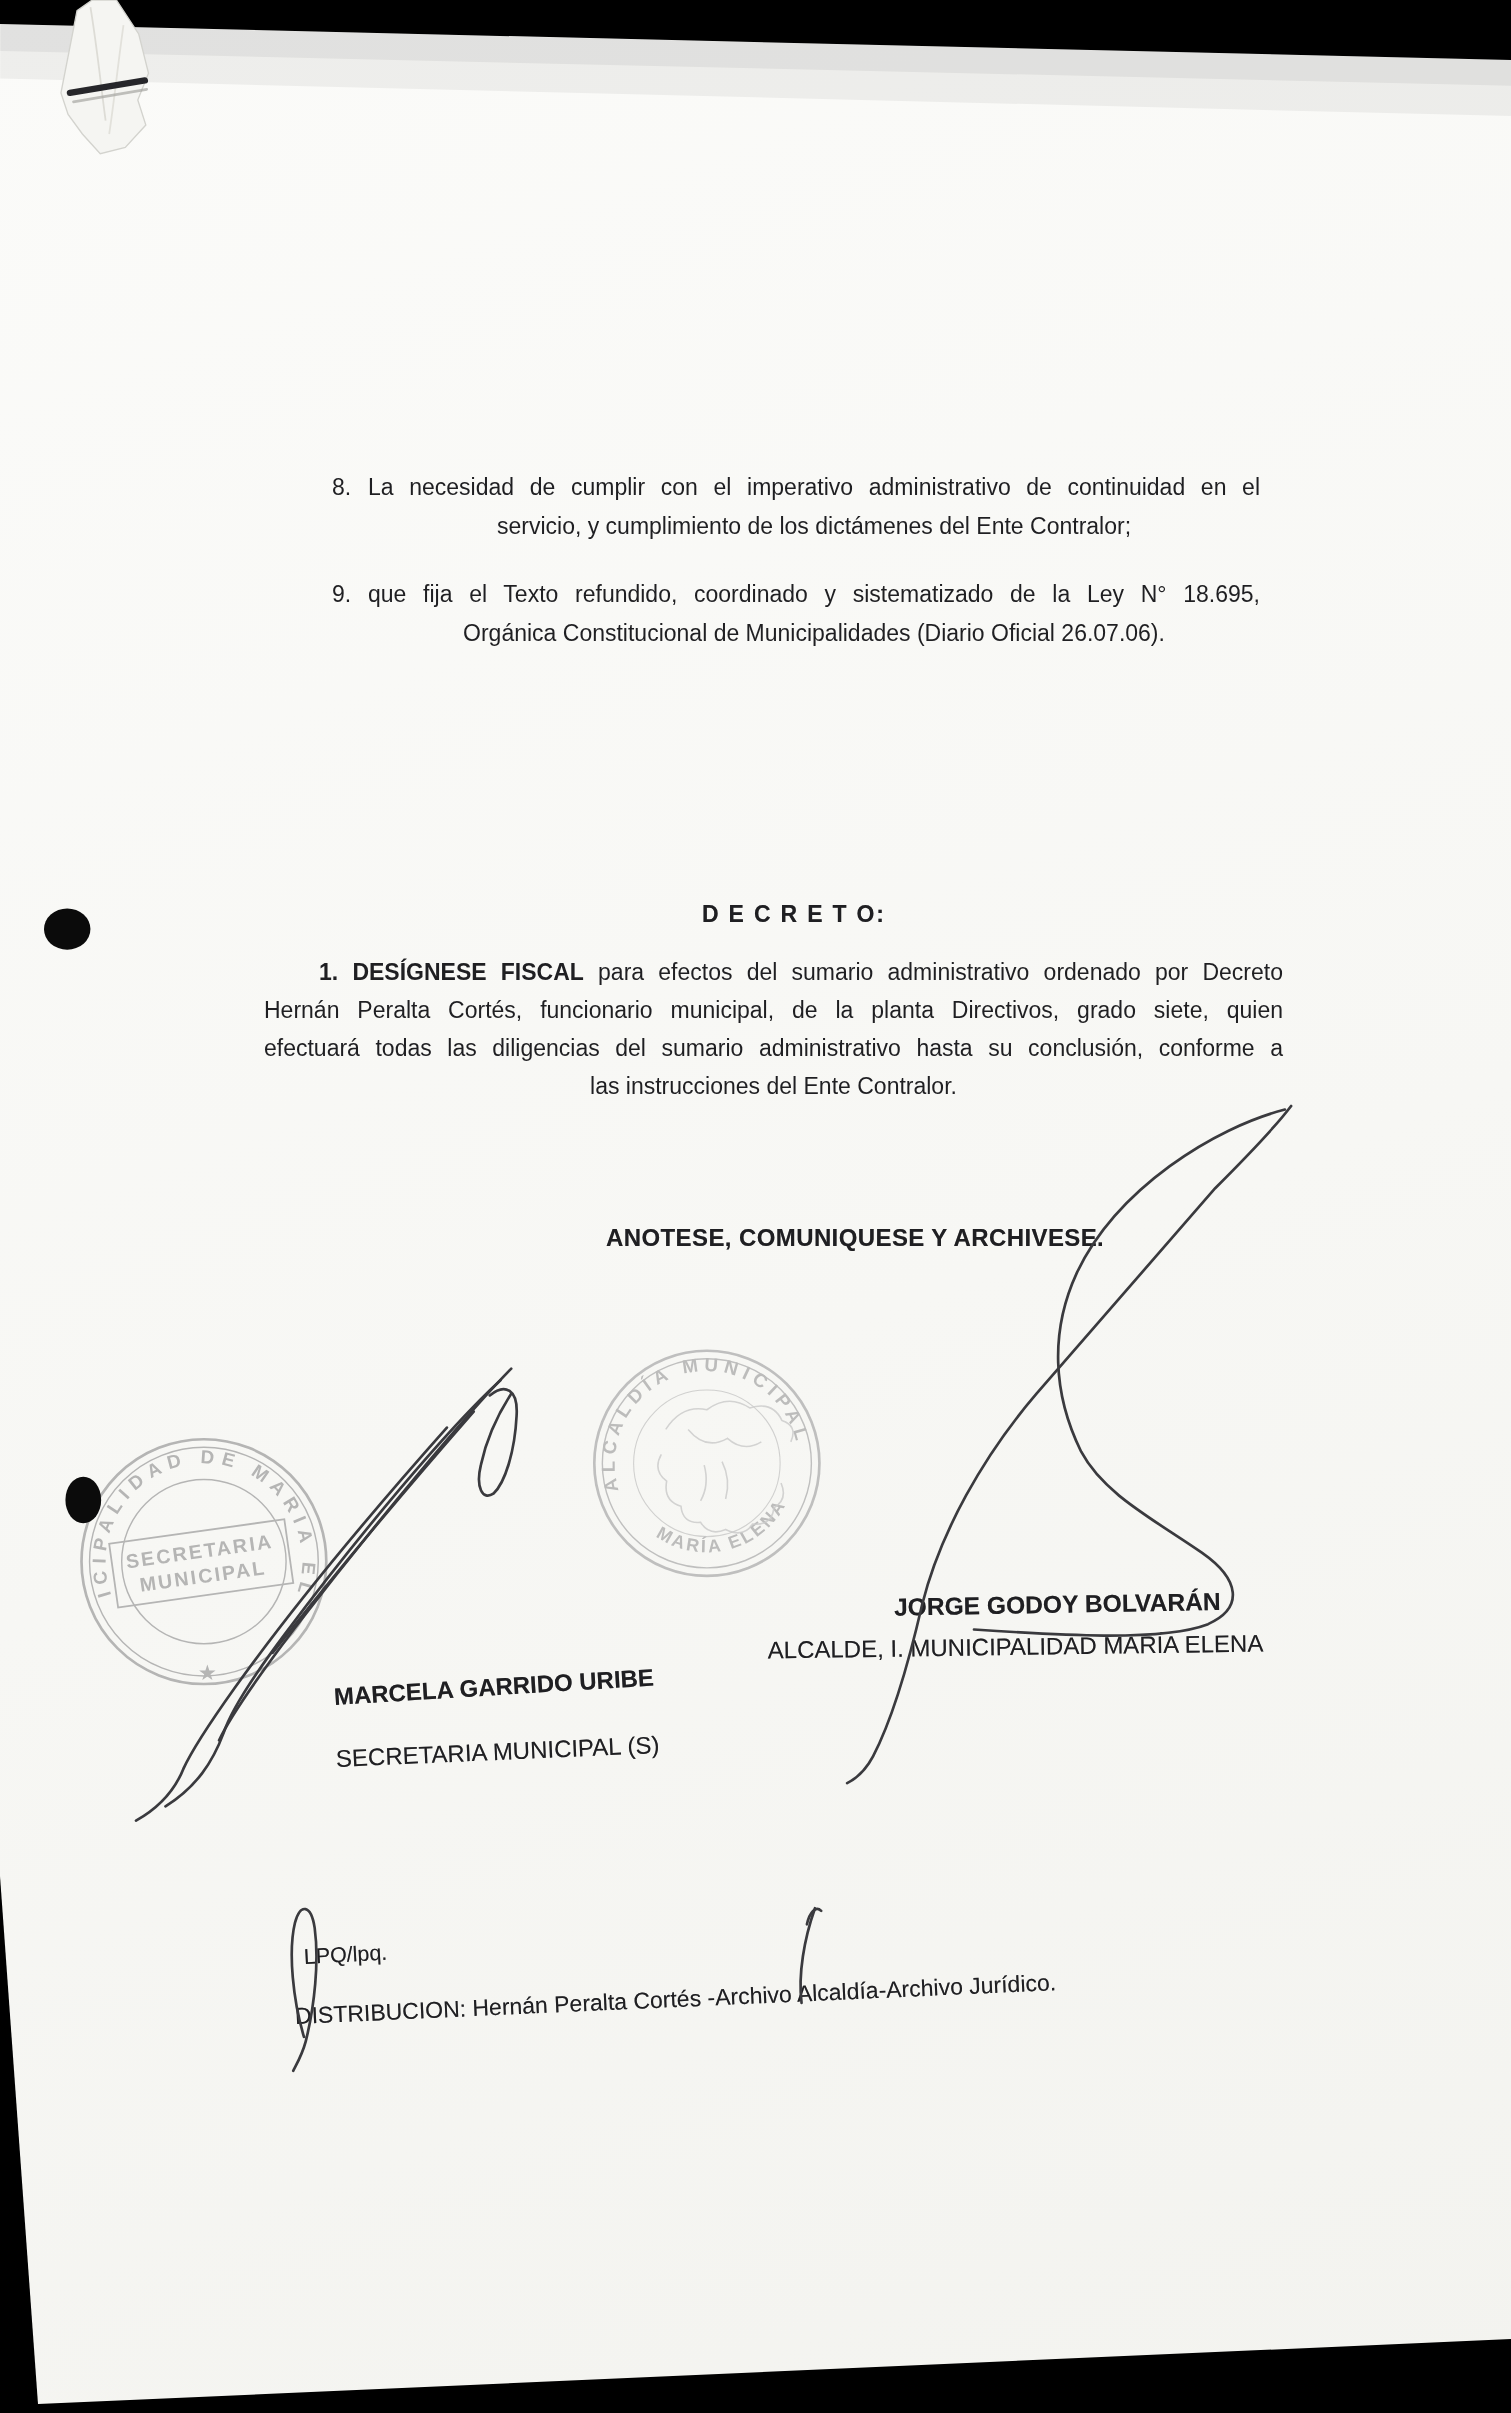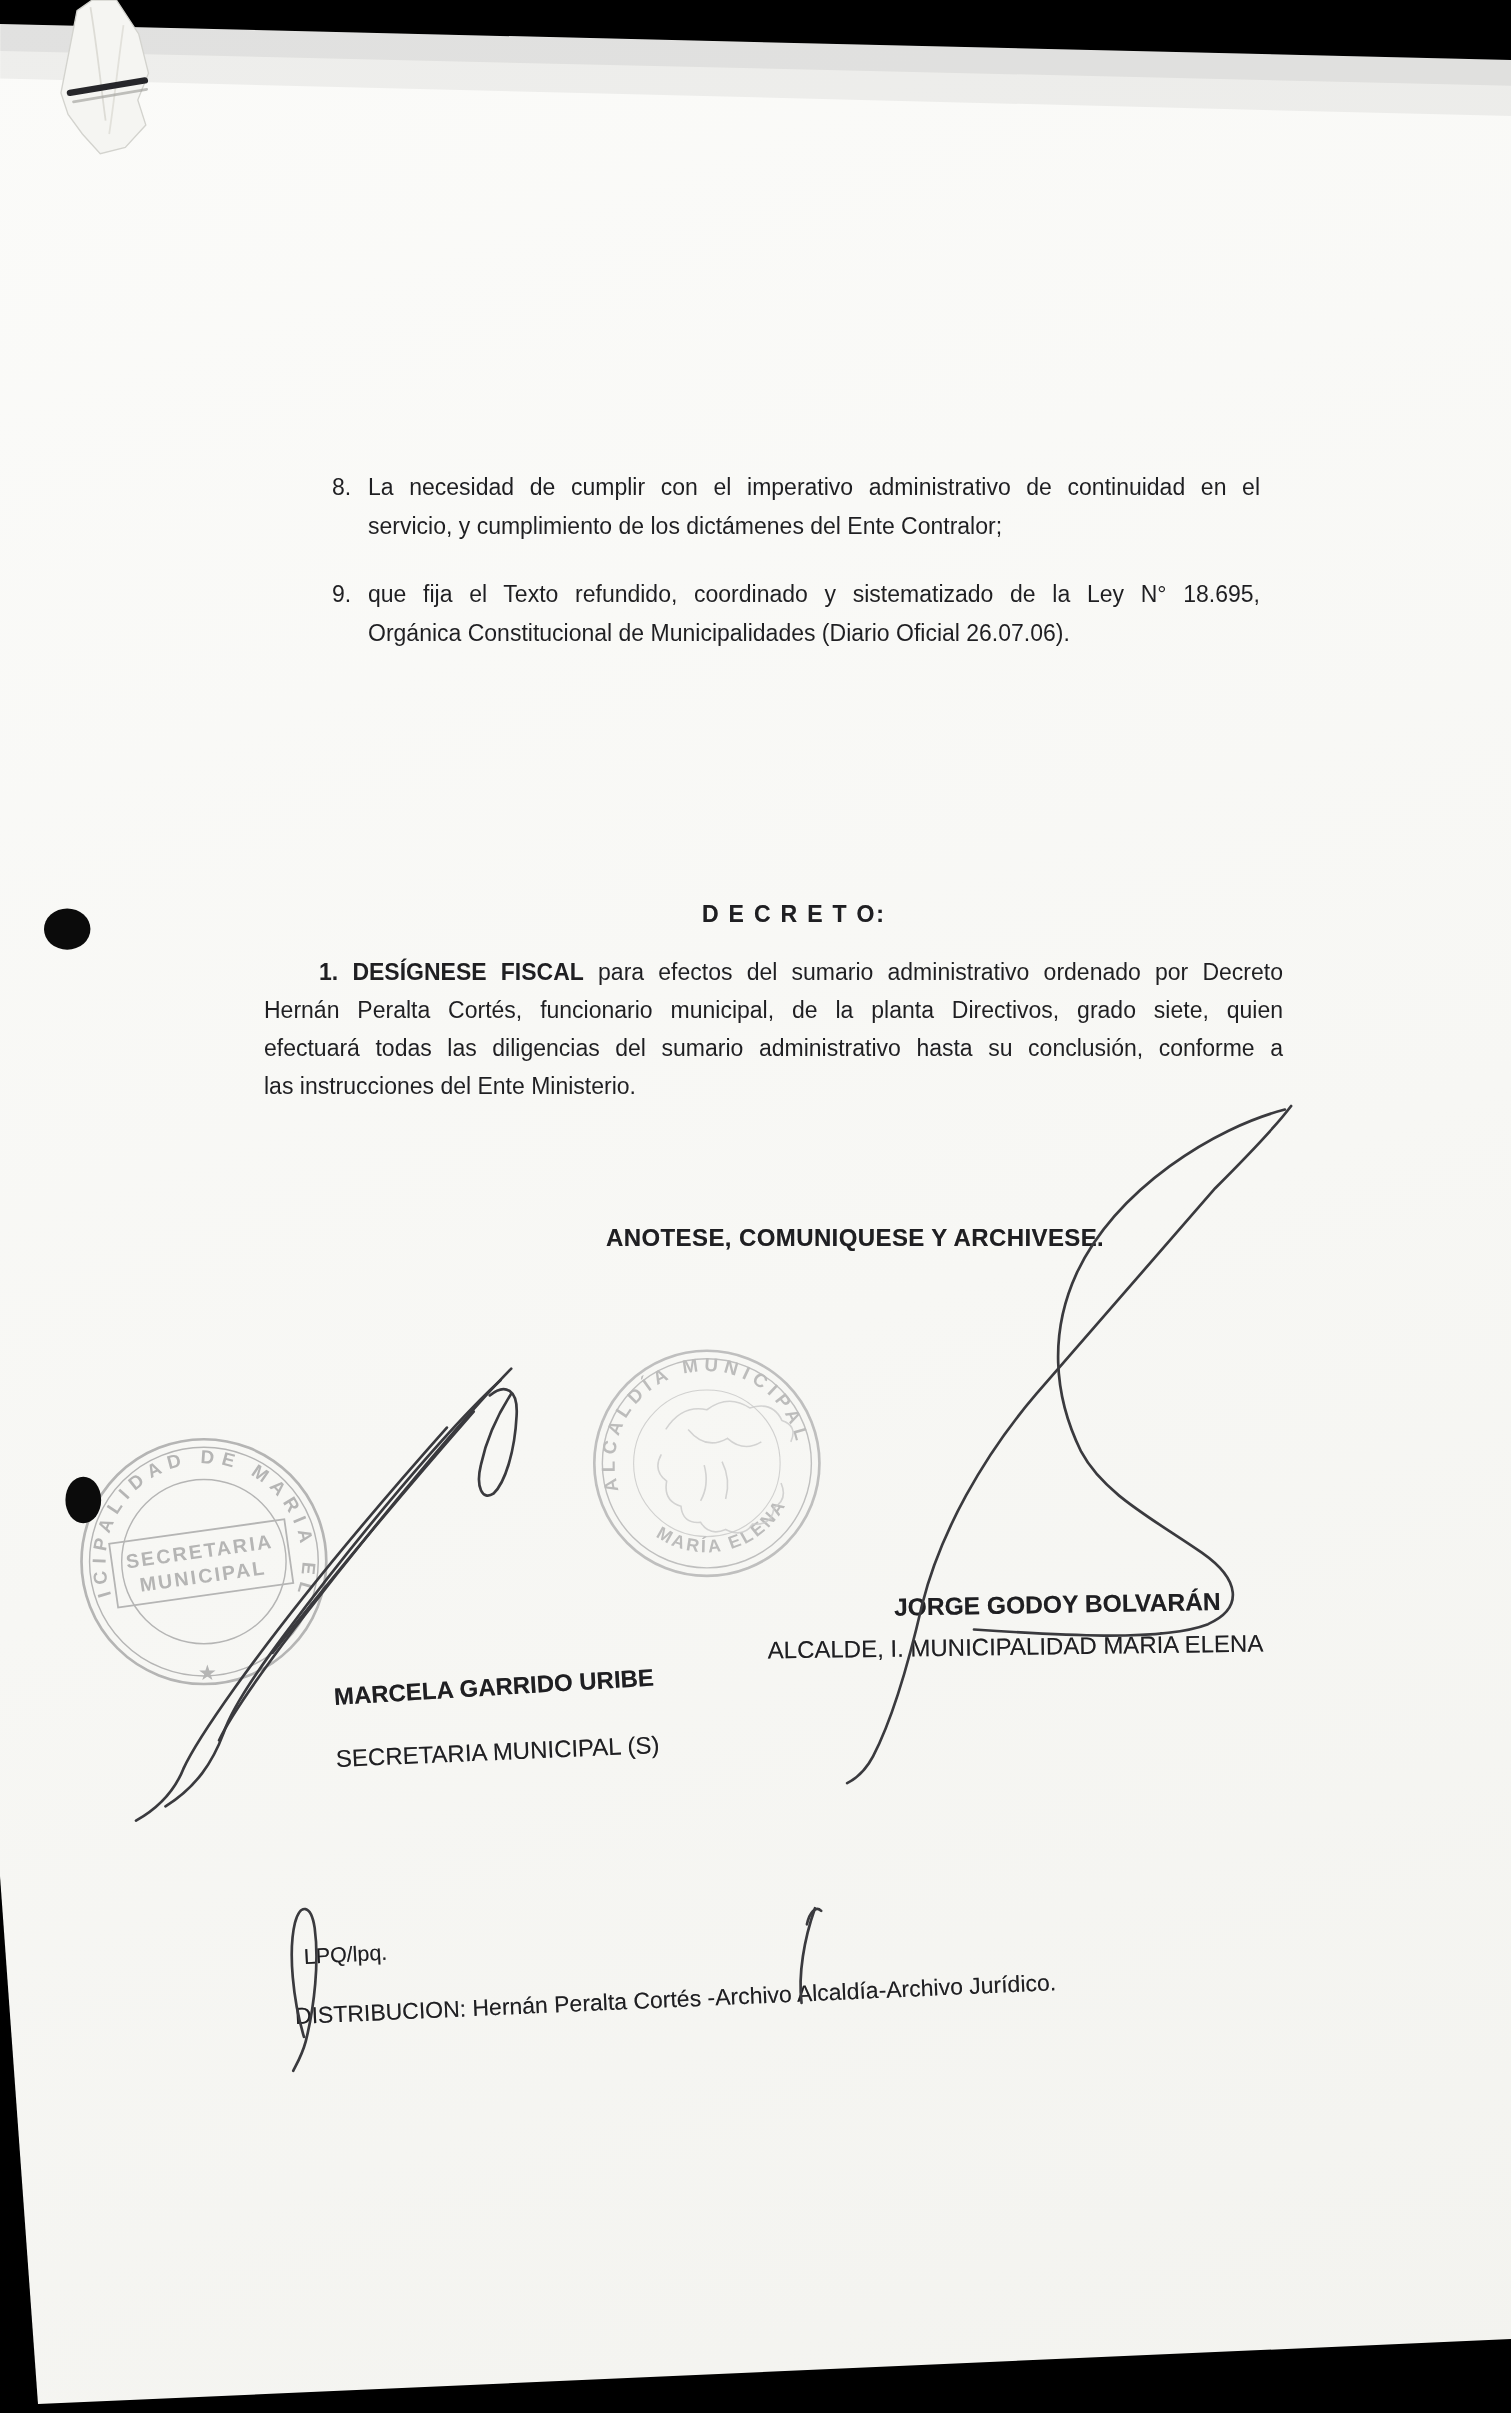--- a/index.html
+++ b/index.html
@@ -4,21 +4,21 @@
 <style>
   html,body{margin:0;padding:0;background:#000;}
   #page{position:relative;width:1512px;height:2413px;background:#000;overflow:hidden;
         font-family:"Liberation Sans",sans-serif;color:#1f1f22;}
   #paper{position:absolute;inset:0;
          background:linear-gradient(160deg,#fbfbf9 0%,#f7f7f4 55%,#f3f3ef 100%);
          clip-path:polygon(0 24px,100% 60px,100% 2339px,38px 2404px,0 1876px);}
   .txt{position:absolute;white-space:nowrap;text-shadow:0 0 0.4px rgba(25,25,28,.45);}
   .wrap{position:absolute;}
   .jline{text-align:justify;text-align-last:justify;line-height:39px;font-size:23px;white-space:normal;}
-  .lline{text-align:left;line-height:39px;font-size:23px;}
+  .lline{text-align:center;line-height:39px;font-size:23px;}
   .num{position:absolute;left:-36px;top:0;font-size:23px;line-height:39px;}
   .para .jline{line-height:38px;}
   .para .lline{line-height:38px;}
   .b{font-weight:700;}
   #decreto{font-size:23px;font-weight:700;letter-spacing:1.8px;}
   #closing{font-size:24px;font-weight:700;letter-spacing:0.4px;}
   .sig-name{font-weight:700;}
   svg{position:absolute;left:0;top:0;pointer-events:none;}
   .stamp-text{fill:#aeaeae;}
   .pen{stroke:#3a3a3e;stroke-width:3;fill:none;stroke-linecap:round;}
@@ -44,21 +44,21 @@
   <div class="txt" id="decreto" style="left:702px;top:901px;">D E C R E T O:</div>
 
   <div class="wrap para" style="left:264px;top:953px;width:1019px;">
     <div class="jline" style="padding-left:55px;">
       <span class="b">1.</span>
       <span class="b">DESÍGNESE  FISCAL</span>
       <span>para efectos del sumario administrativo ordenado por Decreto</span>
     </div>
     <div class="jline">Hernán Peralta Cortés, funcionario  municipal, de la planta Directivos,  grado siete, quien</div>
     <div class="jline">efectuará todas las diligencias del sumario administrativo hasta su conclusión, conforme a</div>
-    <div class="lline">las instrucciones del Ente Ministerio.</div>
+    <div class="lline">las instrucciones del Ente Contralor.</div>
   </div>
 
   <div class="txt" id="closing" style="left:606px;top:1224px;">ANOTESE, COMUNIQUESE  Y ARCHIVESE.</div>
 
   <div class="txt sig-name" style="left:894px;top:1591px;width:308px;text-align:center;font-size:24.6px;transform:rotate(-1deg);">JORGE GODOY BOLVARÁN</div>
   <div class="txt" style="left:767px;top:1633px;width:497px;text-align:center;font-size:24px;transform:rotate(-0.8deg);">ALCALDE, I. MUNICIPALIDAD MARÍA ELENA</div>
 
   <div class="txt sig-name" style="left:334px;top:1683px;width:286px;text-align:center;font-size:24px;transform:rotate(-3.5deg);transform-origin:left center;">MARCELA GARRIDO URIBE</div>
   <div class="txt" style="left:336px;top:1745px;width:304px;text-align:left;font-size:24px;transform:rotate(-2.5deg);transform-origin:left center;">SECRETARIA MUNICIPAL (S)</div>
 

